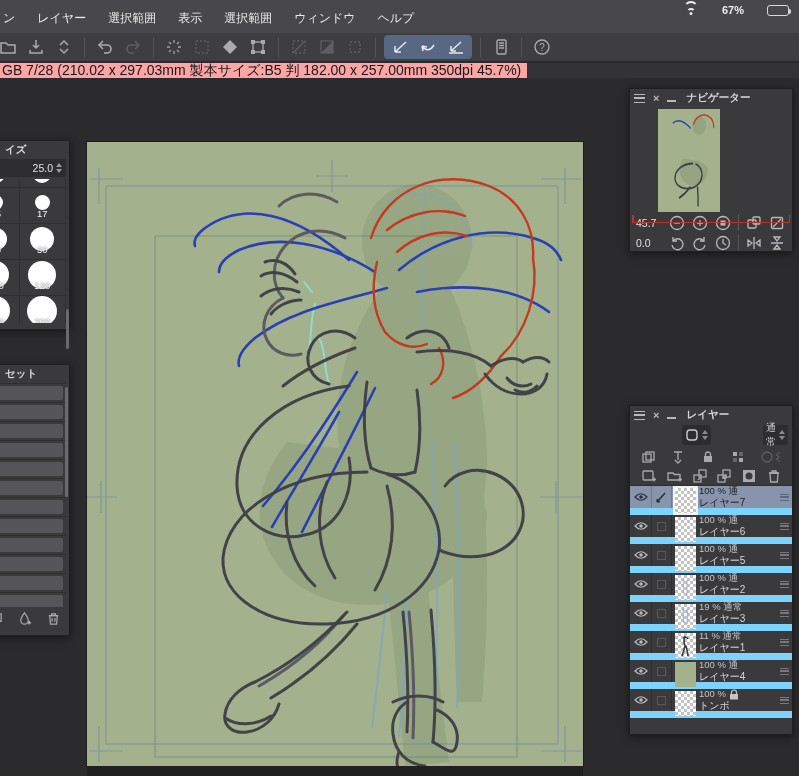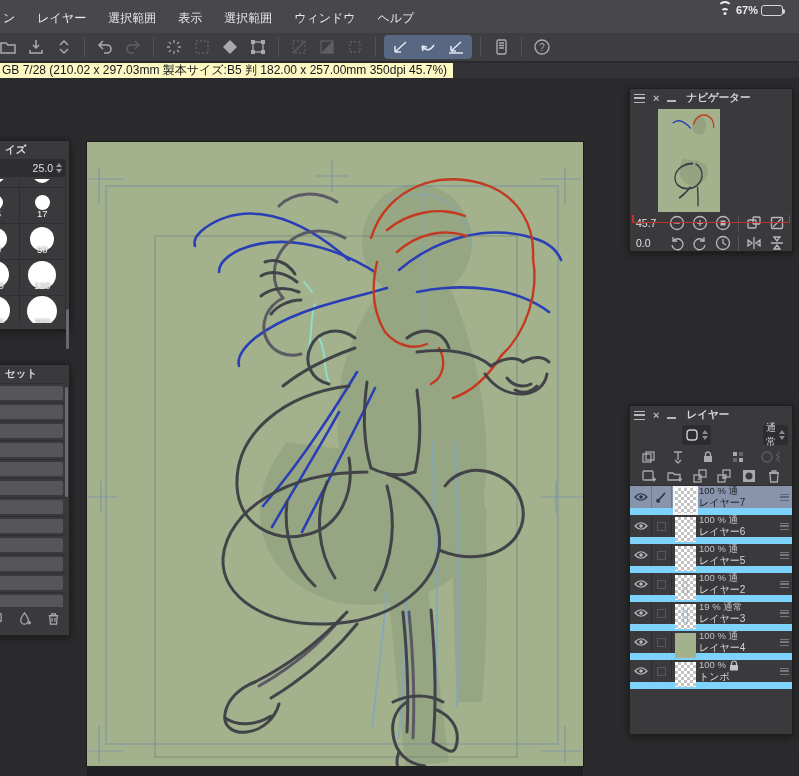--- a/index.html
+++ b/index.html
@@ -5,21 +5,21 @@
   * { margin:0; padding:0; box-sizing:border-box; }
   html,body { background:#1e1e1e; }
   body { font-family:"Liberation Sans","DejaVu Sans",sans-serif; }
   #app { position:relative; width:799px; height:776px; background:#2b2b2d; overflow:hidden; }
 
   
   #menubar { position:absolute; left:0; top:0; width:799px; height:33px; background:#48484c;
              display:flex; align-items:flex-end; color:#e9e9ea; font-size:12px; }
   #menu-items { display:flex; gap:22px; padding:0 0 6px 3px; }
   #menu-items span { cursor:default; white-space:nowrap; }
-  #sys-status { position:absolute; right:16px; top:4px; display:flex; align-items:center; gap:3px;
+  #sys-status { position:absolute; right:10px; top:4px; display:flex; align-items:center; gap:23px;
                 color:#ececee; font-size:11px; font-weight:bold; }
   .wifi { width:15px; height:11px; position:relative; }
   .wifi i { position:absolute; left:50%; bottom:0; transform:translateX(-50%);
             border:2px solid transparent; border-top-color:#ececee; border-radius:50%; }
   .wifi i:nth-child(1){ width:15px; height:15px; }
   .wifi i:nth-child(2){ width:9px; height:9px; bottom:-1px; }
   .wifi i:nth-child(3){ width:3px; height:3px; background:#ececee; border:0; border-radius:50%; bottom:1px; }
   .battery { width:22px; height:11px; border:1px solid #d8d8da; border-radius:3px; position:relative; padding:1px; }
   .battery .lvl { height:100%; width:65%; background:#e9e9ea; border-radius:1px; }
   .battery:after { content:""; position:absolute; right:-3px; top:3px; width:2px; height:5px;
@@ -33,21 +33,21 @@
   .tb-ico.cut { margin-left:-10px; }
   .tb-ico.dim { color:#5e5e63; }
   .tb-sep { width:1px; height:20px; background:#535357; margin:0 6px; flex:0 0 auto; }
   .tb-group { display:flex; background:#586882; border-radius:4px; padding:0 2px; margin:0 2px; }
   .tb-group .tb-ico { color:#e3e8f1; }
   svg.ico { display:block; }
 
   
   #docbar { position:absolute; left:0; top:63px; width:799px; height:15px; background:#333337;
             display:flex; align-items:center; }
-  #doc-chip { background:#fef9c3; color:#17181c; font-size:12px; line-height:14px;
+  #doc-chip { background:#fca5a5; color:#17181c; font-size:14px; line-height:14px;
               padding:0 6px 1px 2px; white-space:nowrap; }
 
   
   #workspace { position:absolute; left:0; top:78px; width:799px; height:698px; background:#2b2b2d; }
   #canvas { position:absolute; left:87px; top:64px; width:496px; height:624px; background:#a3b28c;
             box-shadow:0 0 0 1px rgba(0,0,0,.35); }
   #canvas-bottom-strip { position:absolute; left:87px; top:688px; width:496px; height:10px; background:#202022; }
 
   
   .palette { position:absolute; background:#3a3a3d; border:1px solid #1f1f21;
@@ -828,20 +828,46 @@
         <div class="layer-row">
     <span class="l-eye">
       <svg class="ico" width="14" height="10" viewBox="0 0 14 10">
               <path d="M1 5 Q7 -1.5 13 5 Q7 11.5 1 5z" fill="none" stroke="currentColor" stroke-width="1.2"></path>
               <circle cx="7" cy="5" r="1.8" fill="currentColor"></circle>
             </svg>
     </span>
     <span class="l-edit">
             <span class="l-check"></span>
           </span>
+    <span class="l-thumb checker">
+            <svg width="21" height="25" viewBox="0 0 21 25">
+              <path d="M10 3 C8 7 9 10 10 13 C9 17 8 20 7 23 M11 13 C12 17 13 20 13 23 M8 5 C10 4 12 4 13 6" stroke="#3a3a42" stroke-width="1.6" fill="none"></path>
+            </svg>
+          </span>
+    <span class="l-meta">
+      <span class="l-op">
+              <span class="l-op-text">11 % 通常</span>
+              <span class="l-lock-slot"></span>
+            </span>
+      <span class="l-name">レイヤー1</span>
+    </span>
+    <span class="l-handle">
+            <span class="mini-burger"></span>
+          </span>
+  </div>
+        <div class="layer-row">
+    <span class="l-eye">
+      <svg class="ico" width="14" height="10" viewBox="0 0 14 10">
+              <path d="M1 5 Q7 -1.5 13 5 Q7 11.5 1 5z" fill="none" stroke="currentColor" stroke-width="1.2"></path>
+              <circle cx="7" cy="5" r="1.8" fill="currentColor"></circle>
+            </svg>
+    </span>
+    <span class="l-edit">
+            <span class="l-check"></span>
+          </span>
     <span class="l-thumb green"></span>
     <span class="l-meta">
       <span class="l-op">
               <span class="l-op-text">100 % 通</span>
               <span class="l-lock-slot"></span>
             </span>
       <span class="l-name">レイヤー4</span>
     </span>
     <span class="l-handle">
             <span class="mini-burger"></span>

